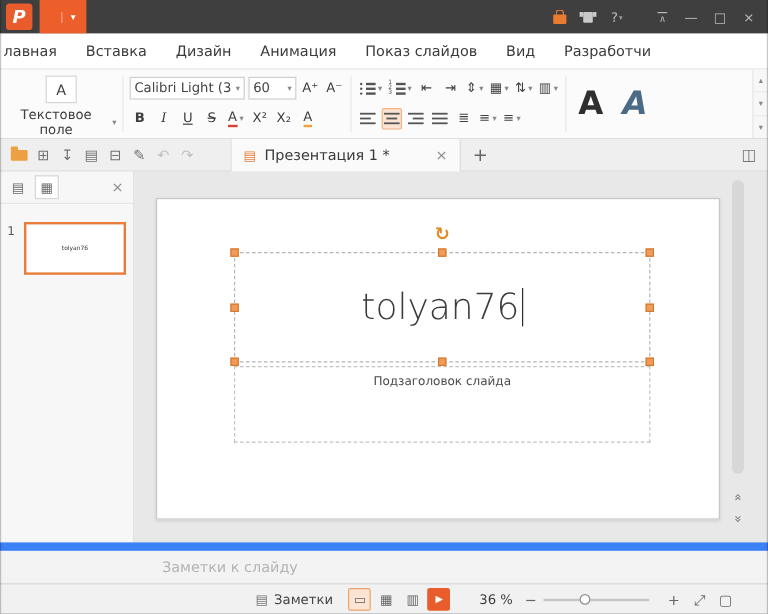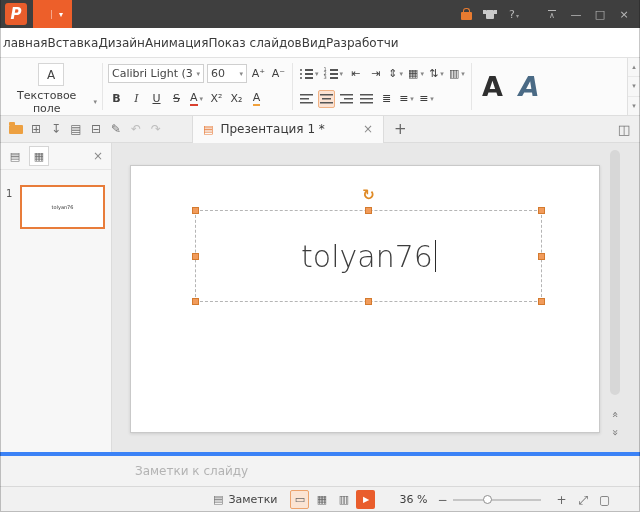--- a/index.html
+++ b/index.html
@@ -21,21 +21,21 @@
   .shirt{width:8px;height:9px;background:#c9c9c9;border-radius:1px;position:relative}
   .shirt:before,.shirt:after{content:"";position:absolute;top:0;width:3px;height:4px;background:#c9c9c9}
   .shirt:before{left:-3px}.shirt:after{right:-3px}
   .help-wrap{display:flex;align-items:flex-end;gap:1px}
   .mini-caret{font-size:6px;line-height:10px;color:#9a9a9a}
   .col-wrap{display:flex;flex-direction:column;align-items:center}
   .col-line{width:8px;height:1px;background:#b9b9b9;margin-bottom:1px}
   .col-ch{font-size:8px;line-height:7px}
 
   
-  .menubar{position:absolute;top:28px;left:0;right:0;height:30px;background:#fff;border-bottom:1px solid #e2e2e2;display:flex;align-items:center;padding-left:3px;overflow:hidden;white-space:nowrap}
+  .menubar{position:absolute;top:28px;left:0;right:0;height:30px;background:#fff;border-bottom:1px solid #e2e2e2;display:flex;align-items:center;gap:24px;padding-left:3px;overflow:hidden;white-space:nowrap}
   .mtab{font-size:12px;color:#3b3b3b;flex:none}
 
   
   .ribbon{position:absolute;top:58px;left:0;right:0;height:58px;background:#fbfbfb;border-bottom:1px solid #dedede;display:flex;overflow:hidden}
   .rgroup{padding:3px 5px}
   .rsep{width:1px;background:#e6e6e6;margin:5px 0;flex:none}
   .rrow{display:flex;align-items:center;gap:3px;height:25px}
   .g-textbox{width:102px;text-align:center;flex:none}
   .tbx-btn{width:26px;height:23px;border:1px solid #d6d6d6;background:#fff;margin:2px auto 3px;display:flex;align-items:center;justify-content:center;font-size:12px;color:#444}
   .tbx-label{font-size:11px;color:#3c3c3c;display:flex;align-items:center;justify-content:center;gap:3px}
@@ -103,21 +103,21 @@
   .rot{position:absolute;top:-24px;left:50%;transform:translateX(-50%);color:#df8a25;font-size:15px;line-height:16px;font-weight:bold}
   .ph-sub{position:absolute;left:64px;top:139px;width:347px;height:64px;border:1px dashed #c2c2c2;text-align:center;padding-top:7px;font-size:10px;color:#4a4a4a}
 
   .vthumb{position:absolute;right:20px;top:7px;width:10px;height:245px;background:#d7d7d7;border-radius:5px}
   .sbtn{position:absolute;right:17px;width:16px;height:16px;display:flex;align-items:center;justify-content:center;color:#777;font-size:11px}
   .sbtn span{display:inline-block;transform:rotate(90deg)}
   .sbtn.prev{bottom:30px}
   .sbtn.next{bottom:12px}
 
   
-  .notes{position:absolute;left:0;right:0;bottom:26px;height:34px;background:#f3f3f3;border-top:4px solid #3b82f6;display:flex;align-items:center;padding-left:135px;color:#b3b3b3;font-size:12px}
+  .notes{position:absolute;left:0;right:0;bottom:26px;height:34px;background:#f3f3f3;border-top:7px solid #3b82f6;display:flex;align-items:center;padding-left:135px;color:#b3b3b3;font-size:12px}
 
   
   .status{position:absolute;left:0;right:0;bottom:0;height:26px;background:#f1f1f1;border-top:1px solid #d9d9d9;display:flex;align-items:center;font-size:11px;color:#444}
   .st-notes{margin-left:213px;display:flex;align-items:center;gap:5px}
   .st-notes .ic{color:#777;font-size:11px}
   .views{margin-left:13px;display:flex;align-items:center;gap:3px}
   .vbtn{width:19px;height:19px;display:flex;align-items:center;justify-content:center;color:#666;font-size:11px;border-radius:2px}
   .vbtn.active{background:#fbe4d3;border:1px solid #eca36c}
   .vbtn.show{background:#e95d2c;color:#fff;font-size:8px}
   .zoom-val{margin-left:24px;color:#3e3e3e}
@@ -352,20 +352,23 @@
         <span class="h h-tr"></span>
         <span class="h h-ml"></span>
         <span class="h h-mr"></span>
         <span class="h h-bl"></span>
         <span class="h h-bm"></span>
         <span class="h h-br"></span>
         <span class="title-text">tolyan76</span>
           <span class="caret-line"></span>
       </div>
 
+      <div class="ph-sub">
+        <span>Подзаголовок слайда</span>
+      </div>
     </div>
 
     <div class="vthumb"></div>
     <span class="sbtn prev">
         <span>«</span>
       </span>
     <span class="sbtn next">
         <span>»</span>
       </span>
   </div>

